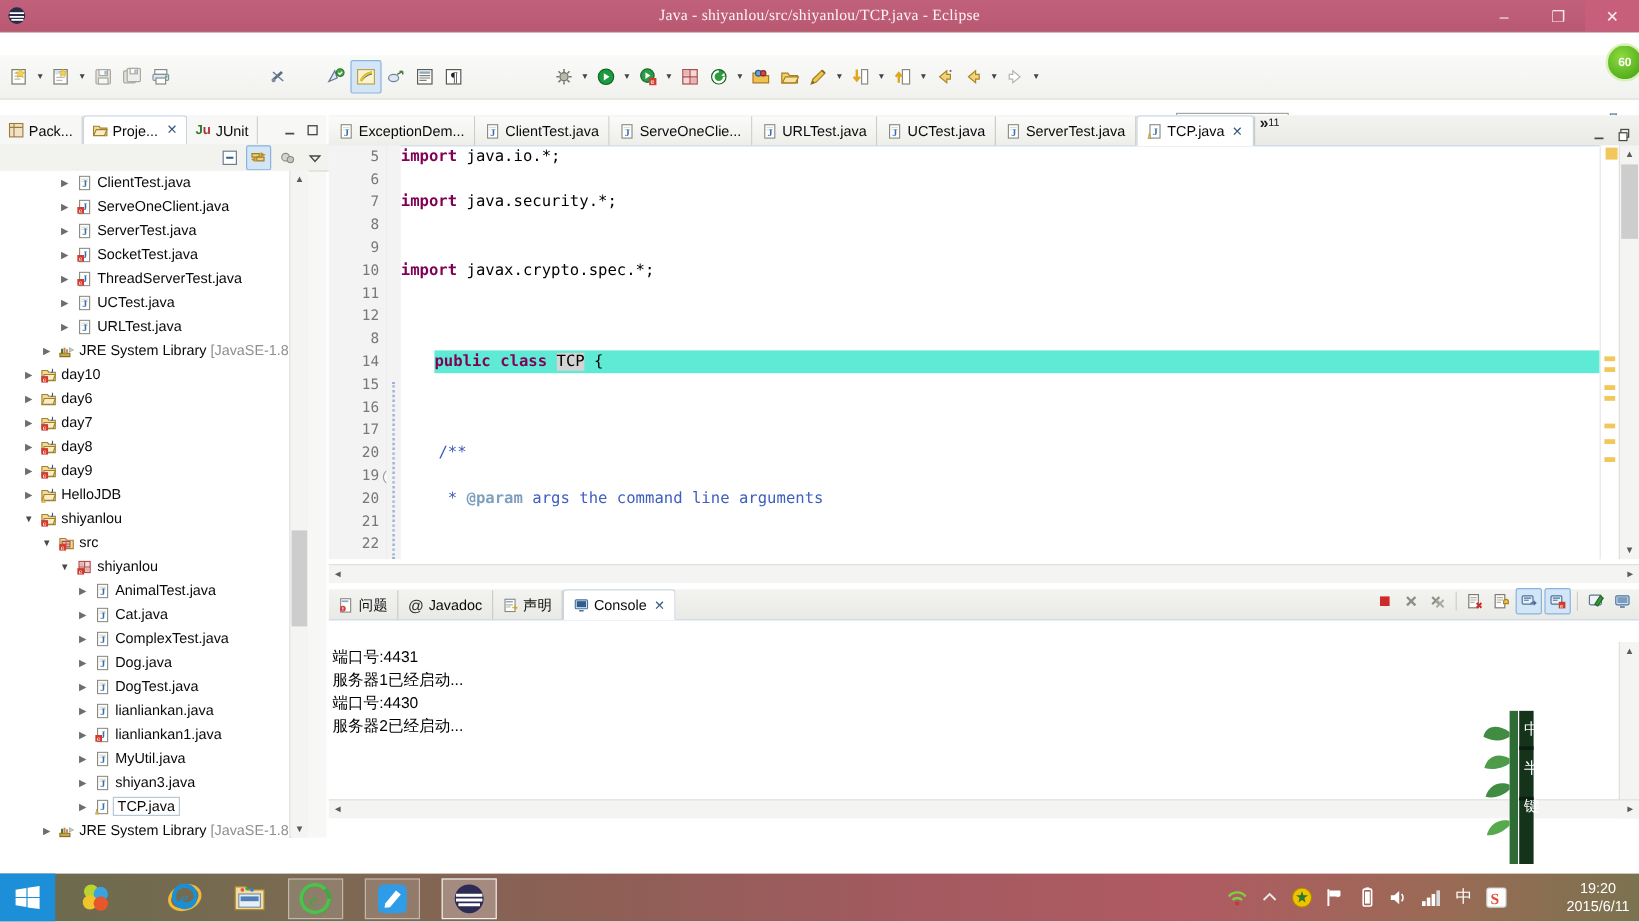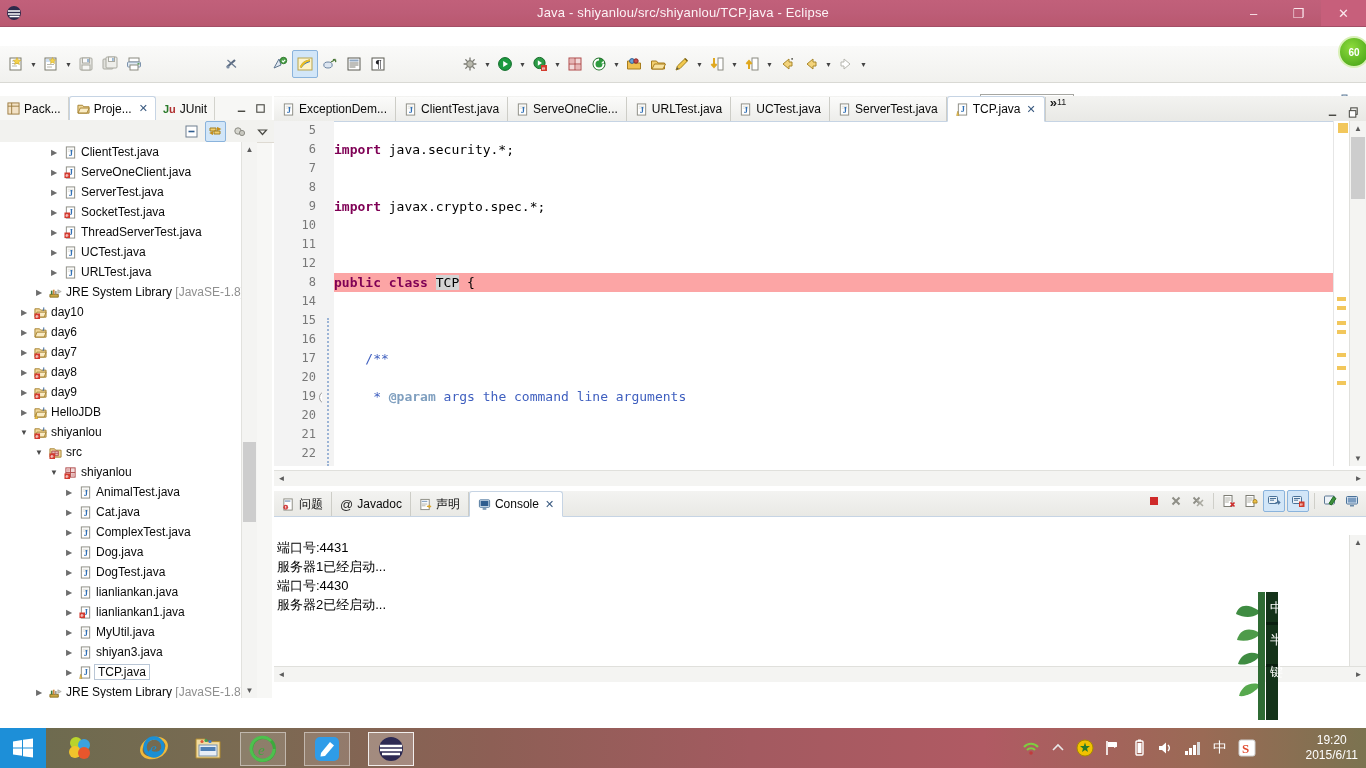--- a/index.html
+++ b/index.html
@@ -17,21 +17,21 @@
     position: absolute; left: 0; top: 0; width: 1366px; height: 26px;
     background: linear-gradient(to bottom, #c1607a 0%, #bd5d77 50%, #b9586f 100%);
     border-bottom: 1px solid #a34f67;
   }
   .title-icon {
     position: absolute; left: 6px; top: 5px; width: 16px; height: 16px;
   }
   .title-text {
     position: absolute; left: 0; top: 0; width: 1366px; height: 26px;
     line-height: 26px; text-align: center;
-    color: #fdf3f6; font-size: 13px; letter-spacing: .2px;
+    color: #fdf3f6; font-size: 13px; letter-spacing: .2px; font-family: Liberation Serif, serif;
   }
   .win-btns { position: absolute; right: 0; top: 0; height: 26px; display: flex; }
   .win-btn {
     width: 45px; height: 26px; display: flex; align-items: center; justify-content: center;
     color: #fbe8ee; font-size: 13px;
   }
   .win-btn.close { background: #c75f7b; }
 
   
   .menubar {
@@ -175,21 +175,21 @@
     position: absolute; right: -10px; top: 4px; width: 11px; height: 11px;
     border: 1px solid #9a9a9a; border-radius: 50%; background: #fff;
     font-size: 9px; line-height: 9px; text-align: center; color: #5a5a5a;
   }
   .code {
     position: absolute; left: 60px; top: 25px; width: 1010px; height: 345px;
     font-family: "DejaVu Sans Mono", monospace; font-size: 13px;
     overflow: hidden;
   }
   .code-line { height: 19px; line-height: 19px; white-space: pre; color: #000; }
-  .code-line.hl { background: #fca5a5; }
+  .code-line.hl { background: #5eead4; margin-left: 28px; }
   .kw { color: #7f0055; font-weight: bold; }
   .jdoc { color: #3f5fbf; }
   .jtag { color: #7f9fbf; font-weight: bold; }
   .occ { background: #d4d4d4; }
   .fold-bar {
     position: absolute; left: 48px; top: 25px; width: 12px; height: 345px; background: #f3f3f3;
   }
   .fold-vline { position: absolute; left: 5px; top: 0; width: 0; border-left: 2px dotted #9cb4d6; }
   .ed-ruler {
     position: absolute; right: 16px; top: 25px; width: 16px; height: 345px;
@@ -1067,20 +1067,21 @@
         <div class="gut-line">20</div>
         <div class="gut-line">19<span class="fold-mark">−</span></div>
         <div class="gut-line">20</div>
         <div class="gut-line">21</div>
         <div class="gut-line">22</div>
       </div>
     <div class="fold-bar">
       <div class="fold-vline" style="top:197px;height:148px;"></div>
     </div>
     <div class="code" id="code">
+        <div class="code-line"><span class="kw">import</span> java.io.*;</div>
         <div class="code-line">&nbsp;</div>
         <div class="code-line"><span class="kw">import</span> java.security.*;</div>
         <div class="code-line">&nbsp;</div>
         <div class="code-line">&nbsp;</div>
         <div class="code-line"><span class="kw">import</span> javax.crypto.spec.*;</div>
         <div class="code-line">&nbsp;</div>
         <div class="code-line">&nbsp;</div>
         <div class="code-line">&nbsp;</div>
         <div class="code-line hl"><span class="kw">public class</span> <span class="occ">TCP</span> {</div>
         <div class="code-line">&nbsp;</div>

